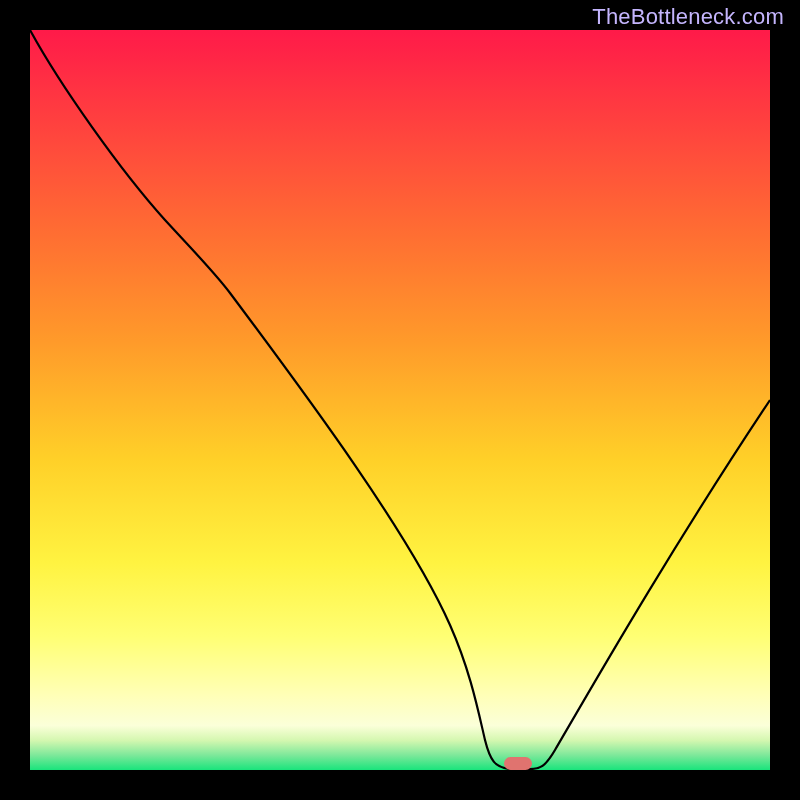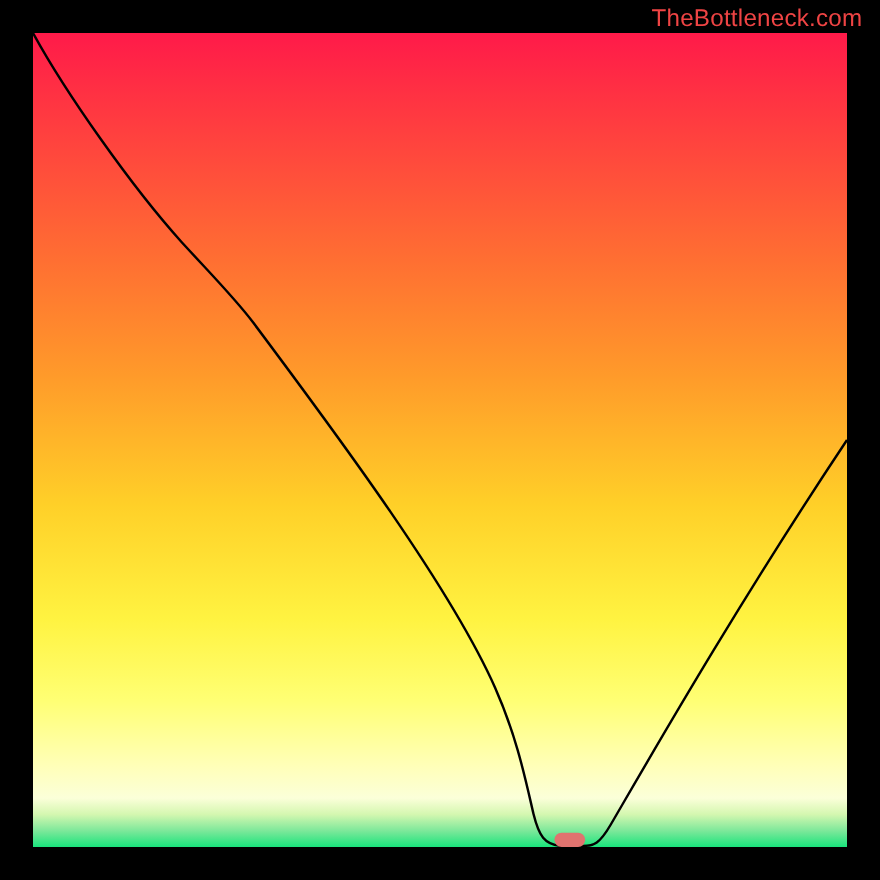--- a/index.html
+++ b/index.html
@@ -15,21 +15,21 @@
     width: 800px;
     height: 800px;
     background: #000;
   }
   .watermark {
     position: absolute;
     top: 4px;
     right: 16px;
     font-family: Arial, Helvetica, sans-serif;
     font-size: 22px;
-    color: #ef4444;
+    color: #c4b5fd;
     font-weight: 500;
     letter-spacing: 0.2px;
   }
   .plot-area {
     position: absolute;
     left: 30px;
     top: 30px;
     width: 740px;
     height: 740px;
     background: linear-gradient(to bottom,

